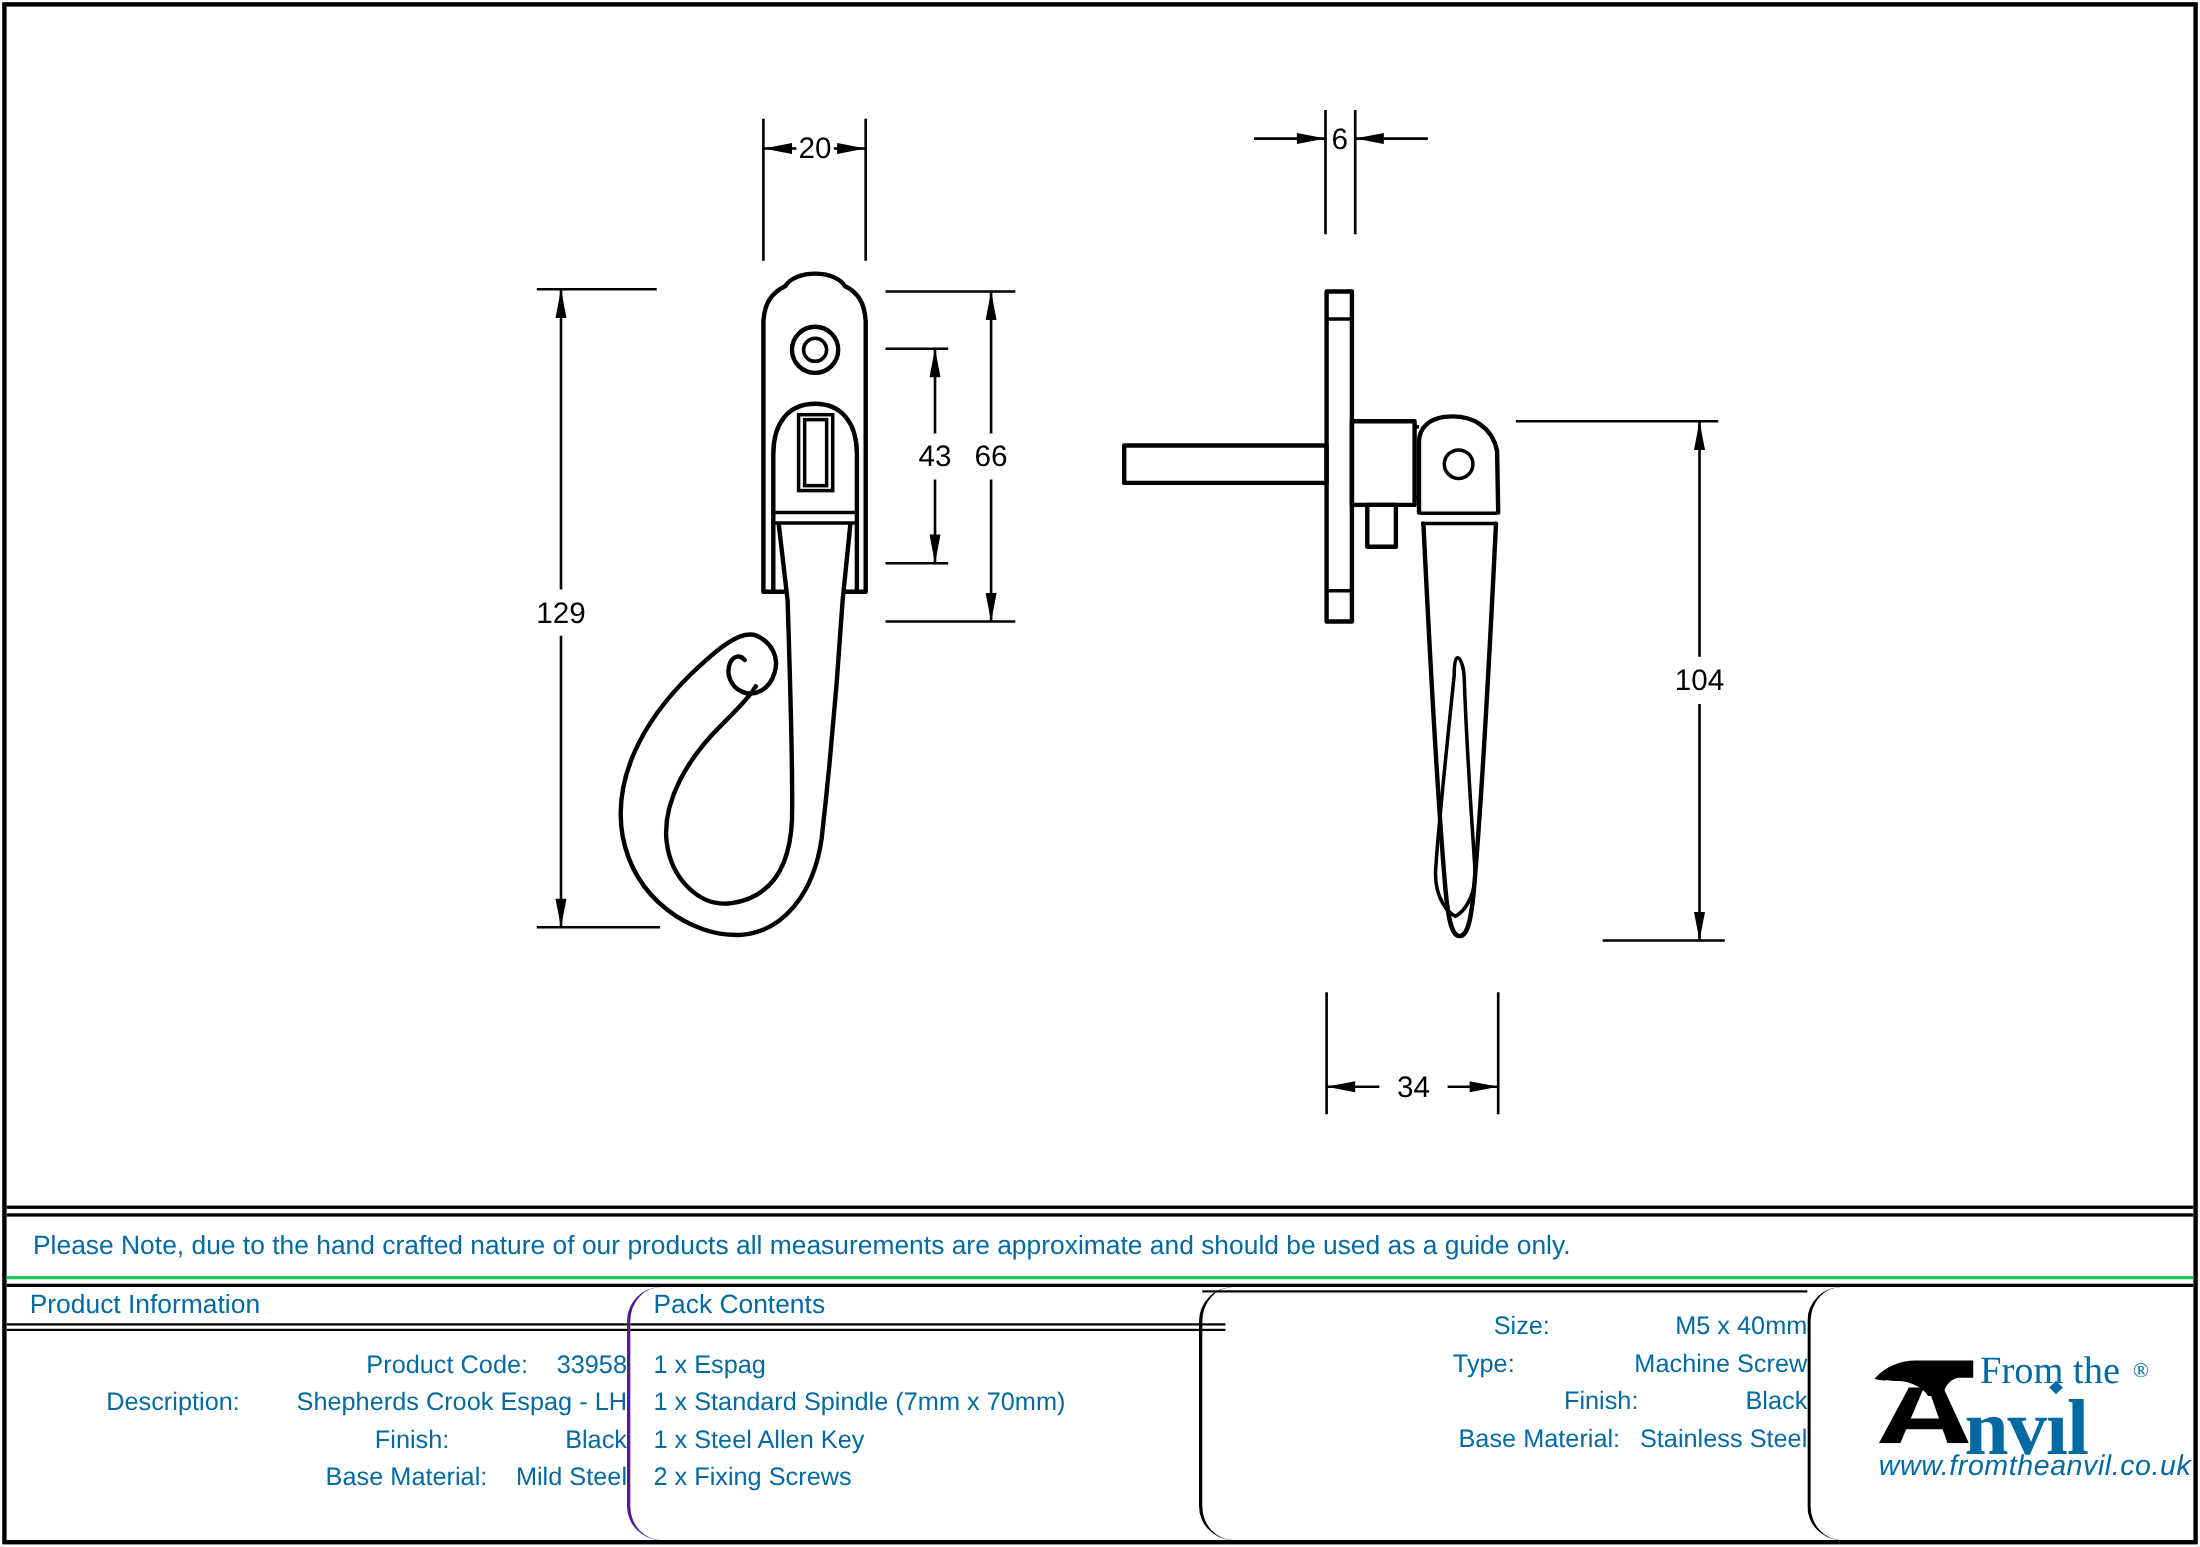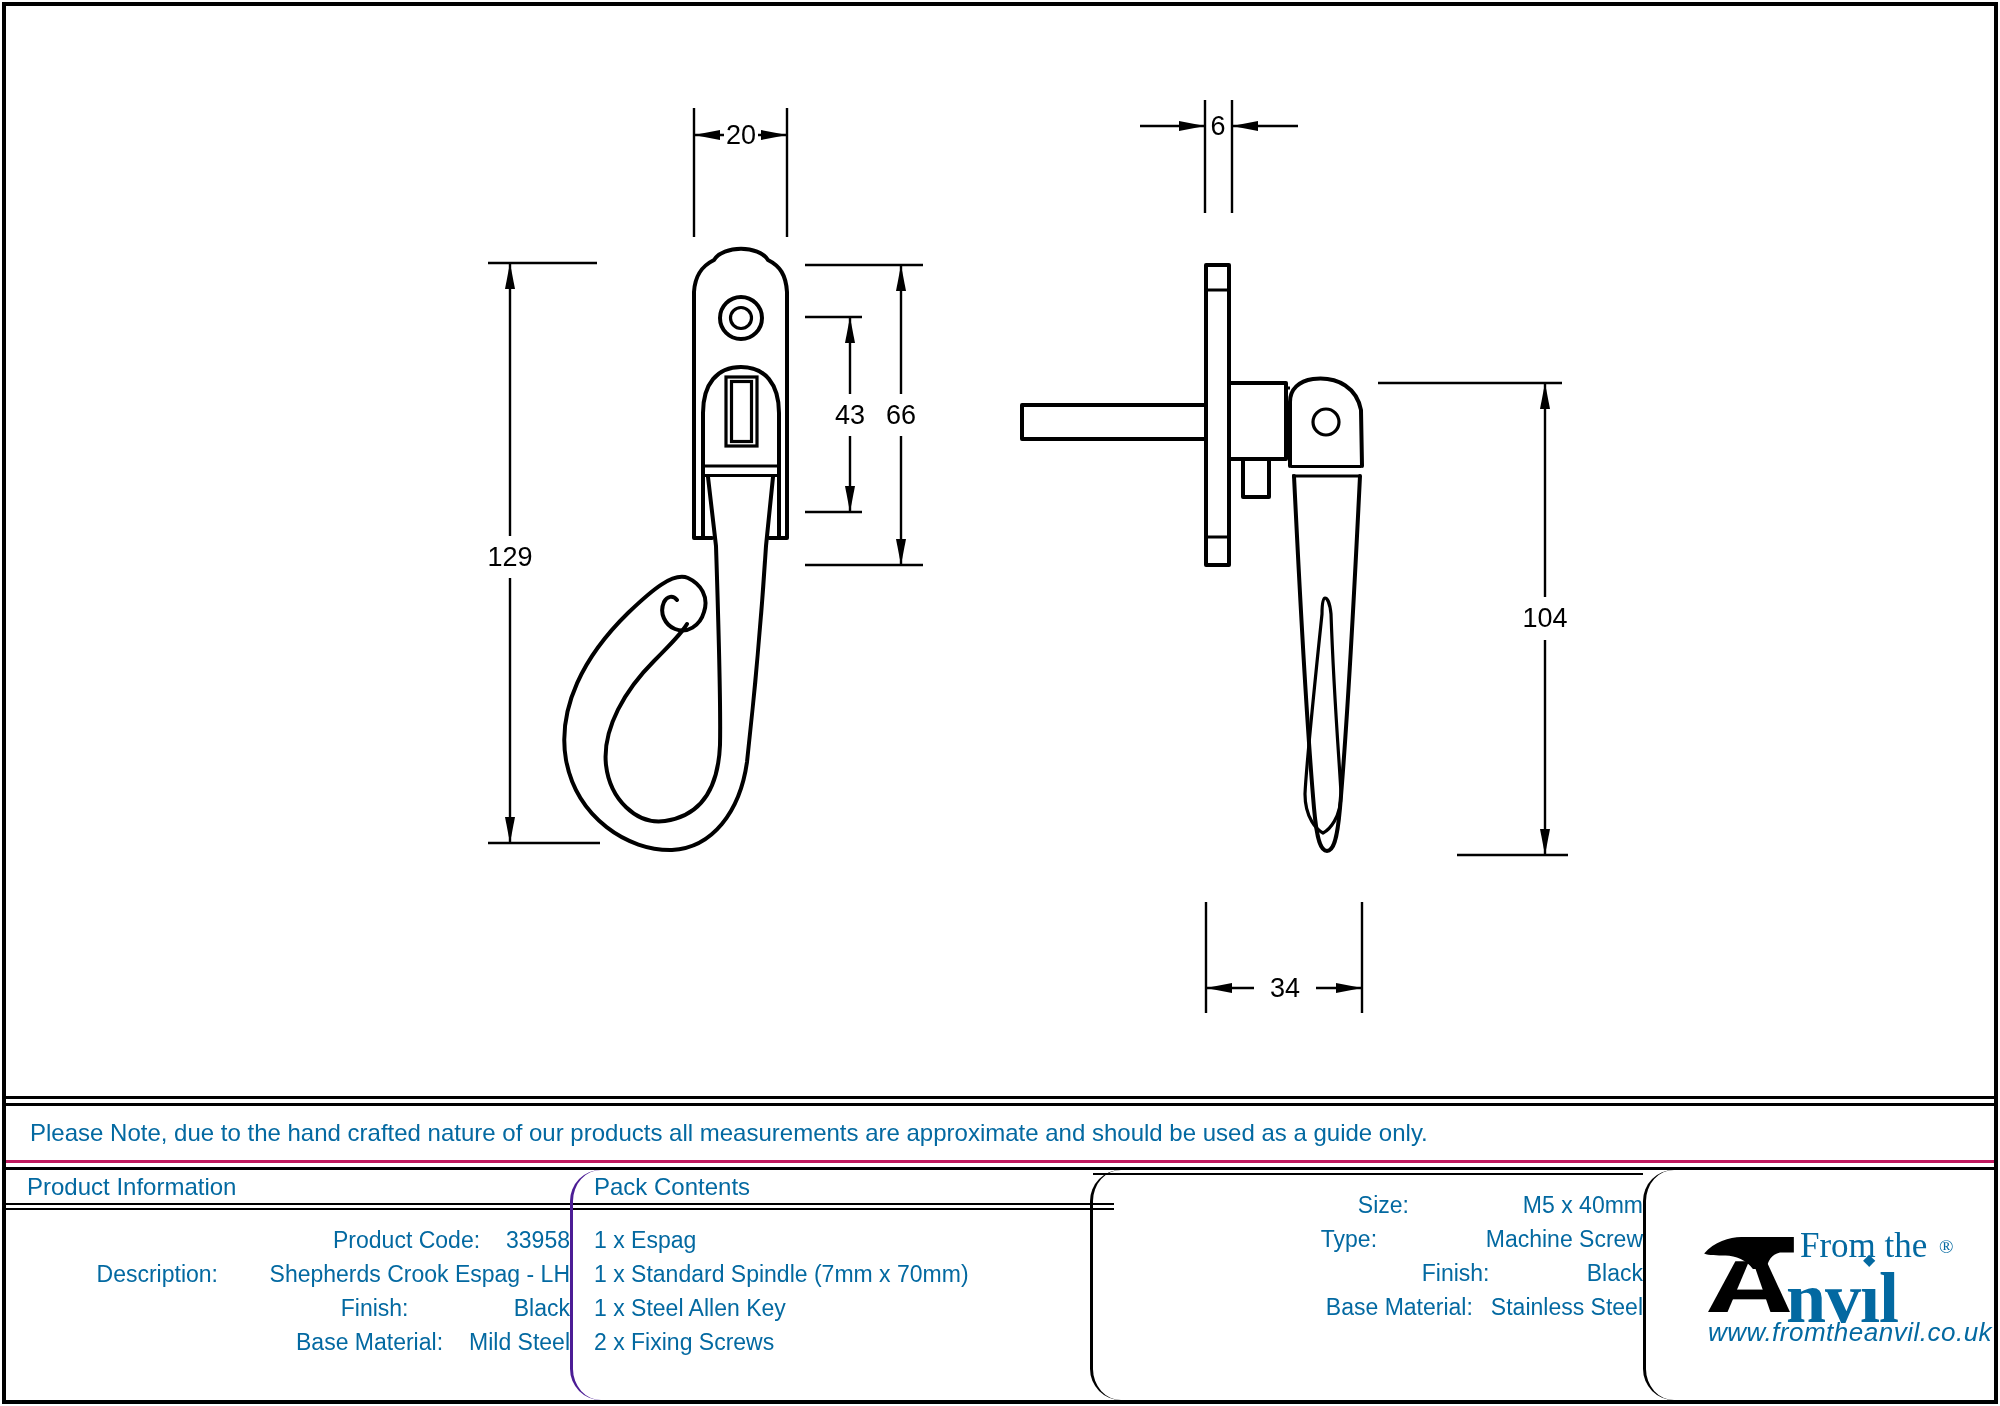--- a/index.html
+++ b/index.html
@@ -14,21 +14,21 @@
   .part { fill:none; stroke:#000; stroke-width:4; stroke-linecap:round; stroke-linejoin:round; }
   .part-thin { fill:none; stroke:#000; stroke-width:3.2; }
   .dim-line { fill:none; stroke:#000; stroke-width:2.4; }
   .dim-arrow { fill:#000; stroke:none; }
   .dim-text { font-family:"Liberation Sans", sans-serif; font-size:27px; fill:#000; text-anchor:middle; }
 
   .section-divider { position:absolute; left:6px; right:6px; top:1096px; height:3px; background:#000; }
 
   .note-strip {
     position:absolute; left:6px; right:6px; top:1103px; height:60px;
-    border-top:3px solid #000; border-bottom:3px solid #be185d; box-sizing:border-box;
+    border-top:3px solid #000; border-bottom:3px solid #22c55e; box-sizing:border-box;
     display:flex; align-items:center; padding-left:24px; font-size:24px;
   }
 
   .info-table {
     position:absolute; left:6px; right:6px; top:1167px; bottom:6px;
     border-top:3px solid #000; box-sizing:border-box; font-size:23px;
   }
   .col { position:absolute; top:0; bottom:0; box-sizing:border-box;border-radius:31px; }
   .col-1 { left:0;      width:564px; }
   .col-2 { left:564px;  width:544px; border-left:3px solid #4c1d95; }

